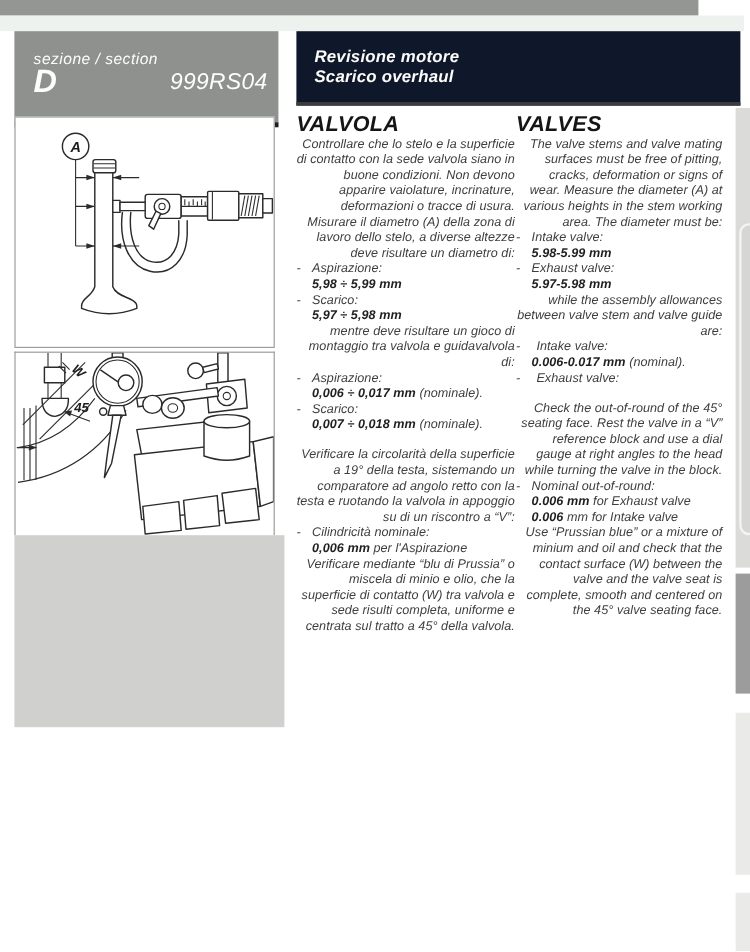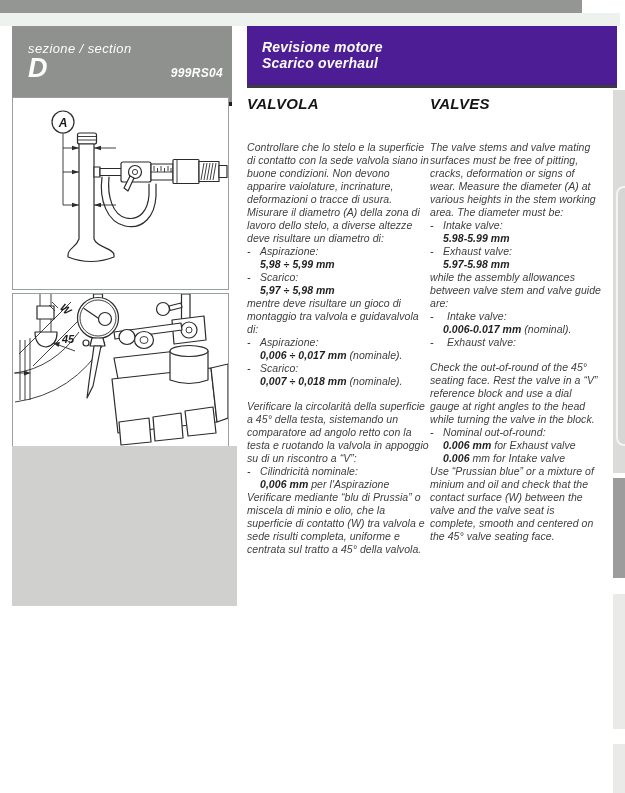--- a/index.html
+++ b/index.html
@@ -10,45 +10,45 @@
   .topbar{position:absolute;left:0;top:0;width:582px;height:13px;background:#939692;}
   .band{position:absolute;left:0;top:13px;width:620px;height:13px;background:#edf2ef;}
 
   
   .hdr-left{position:absolute;left:12px;top:26px;width:220px;height:80px;box-sizing:border-box;
             background:#8e918d;border-bottom:4px solid #1e1e1e;color:#fdfdfb;font-style:italic;
             padding:15px 9px 0 16px;}
   .hdr-left .sec{font-size:13px;letter-spacing:.4px;}
   .hdr-left .row{display:flex;justify-content:space-between;align-items:flex-end;margin-top:1px;}
   .hdr-left .big{font-size:27px;font-weight:bold;line-height:.85;}
-  .hdr-left .code{font-size:12px;font-weight:bold;letter-spacing:.3px;}
+  .hdr-left .code{font-size:19px;font-weight:normal;letter-spacing:.3px;}
   .hdr-right{position:absolute;left:247px;top:26px;width:370px;height:62px;box-sizing:border-box;
-             background:#4c1d95;border-bottom:3px solid #3c3c3c;color:#fbfbf8;font-style:italic;
+             background:#0f172a;border-bottom:3px solid #3c3c3c;color:#fbfbf8;font-style:italic;
              font-weight:bold;font-size:14px;line-height:16px;padding:13px 0 0 15px;letter-spacing:.2px;}
 
   
   .fig{position:absolute;background:#fff;border:1px solid #9aa09c;box-sizing:border-box;}
   .fig1{left:12px;top:97px;width:217px;height:193px;}
   .fig2{left:12px;top:293px;width:217px;height:153px;border-bottom:none;}
   .grayblock{position:absolute;left:12px;top:446px;width:225px;height:160px;background:#d0d1cf;}
   svg{display:block;}
   .ln{stroke:#2b2b2b;stroke-width:1.2;fill:none;stroke-linecap:round;stroke-linejoin:round;}
   .lnt{stroke:#2b2b2b;stroke-width:.9;fill:none;}
   .wfill{fill:#ffffff;stroke:#2b2b2b;stroke-width:1.2;stroke-linejoin:round;}
   .blk{fill:#2b2b2b;stroke:none;}
   .svgtxt{font-family:"Liberation Sans",sans-serif;font-style:italic;font-weight:bold;
           fill:#1d1d1d;text-anchor:middle;}
 
   
   .col{position:absolute;top:97px;font-style:italic;font-size:10.5px;line-height:13px;
        color:#3e3e3e;letter-spacing:.05px;}
   .col-it{left:247px;width:182px;}
   .col-en{left:430px;width:172px;}
-  .col h3{margin:0 0 31px 0;font-size:15px;font-weight:bold;color:#151515;letter-spacing:.3px;}
-  .col p{margin:0;}
+  .col h3{margin:0 0 4px 0;font-size:18px;font-weight:bold;color:#151515;letter-spacing:.3px;}
+  .col p{margin:0;text-align:right;}
   .li{display:flex;}
   .li .dash{width:13px;flex:none;}
   .li.wide .dash{width:17px;}
   .val{padding-left:13px;}
   b{color:#1f1f1f;}
   .gap{height:12px;}
 
   
   .strip-bg{position:absolute;left:613px;top:90px;width:12px;height:383px;background:#dbdbd9;}
   .strip-outline{position:absolute;left:616px;top:186px;width:16px;height:260px;box-sizing:border-box;
@@ -207,21 +207,21 @@
         <span class="dash">-</span>
         <span>Aspirazione:</span>
       </div>
     <div class="val"><b>0,006 ÷ 0,017 mm</b><span> (nominale).</span></div>
     <div class="li">
         <span class="dash">-</span>
         <span>Scarico:</span>
       </div>
     <div class="val"><b>0,007 ÷ 0,018 mm</b><span> (nominale).</span></div>
     <div class="gap"></div>
-    <p>Verificare la circolarità della superficie a 45° della testa, sistemando un comparatore ad angolo retto con la testa e ruotando la valvola in appoggio su di un riscontro a “V”:</p>
+    <p>Verificare la circolarità della superficie a 19° della testa, sistemando un comparatore ad angolo retto con la testa e ruotando la valvola in appoggio su di un riscontro a “V”:</p>
     <div class="li">
         <span class="dash">-</span>
         <span>Cilindricità nominale:</span>
       </div>
     <div class="val"><b>0,006 mm</b><span> per l'Aspirazione</span></div>
     <p>Verificare mediante “blu di Prussia” o miscela di minio e olio, che la superficie di contatto (W) tra valvola e sede risulti completa, uniforme e centrata sul tratto a 45° della valvola.</p>
   </section>
 
   <section class="col col-en">
     <h3>VALVES</h3>

